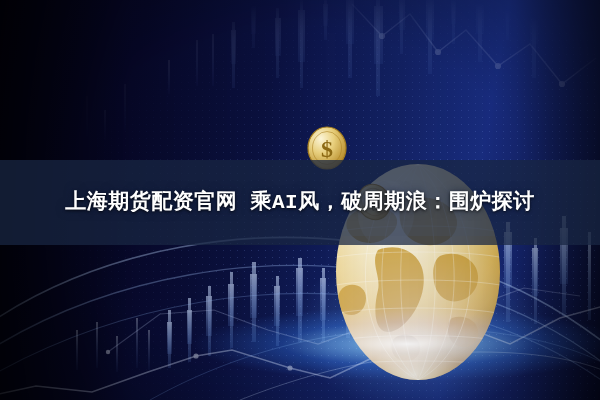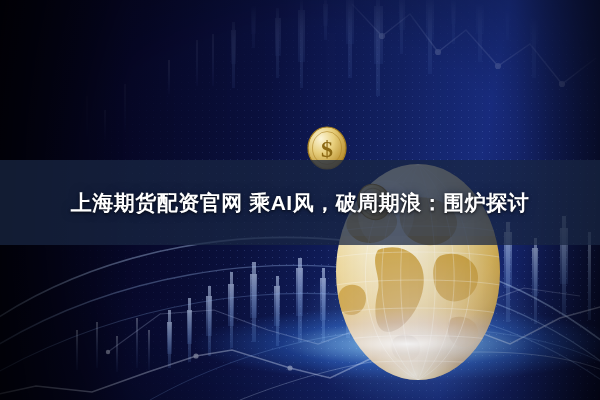--- a/index.html
+++ b/index.html
@@ -84,20 +84,21 @@
     align-items: center;
     text-align: center;
     color: #ffffff;
     font-weight: bold;
     font-size: 21px;
     line-height: 40px;
     letter-spacing: 0.5px;
     text-shadow: 0 1px 3px rgba(0,0,0,0.75), 0 0 10px rgba(10,20,50,0.6);
     padding: 0 17px;
     box-sizing: border-box;
+    font-family: Liberation Mono, monospace;
   }
   .headline .l1 { white-space: nowrap; }
   .headline .l2 { white-space: nowrap; }
 </style>
 </head>
 <body>
 
 <div id="banner">
 
   <div class="layer bg-base2"></div>

